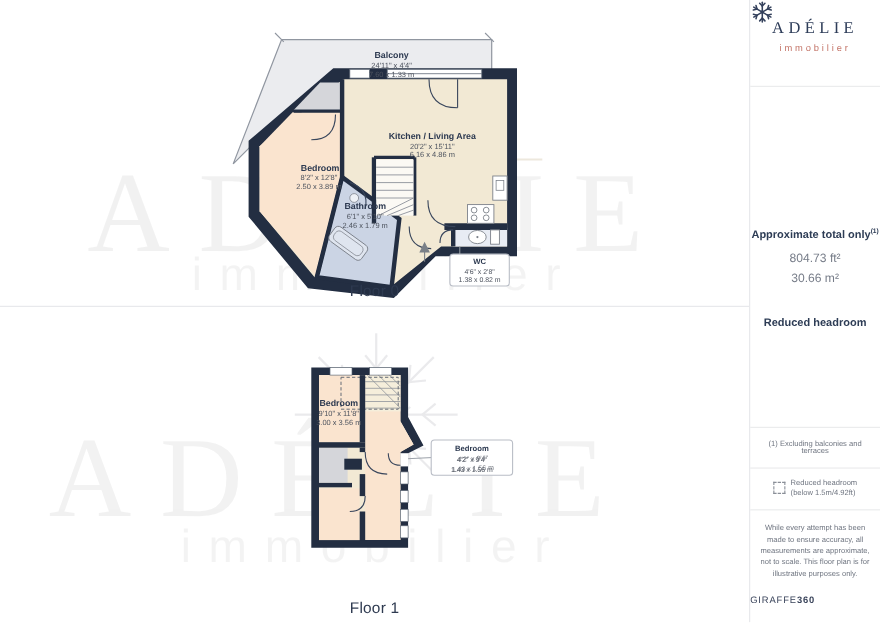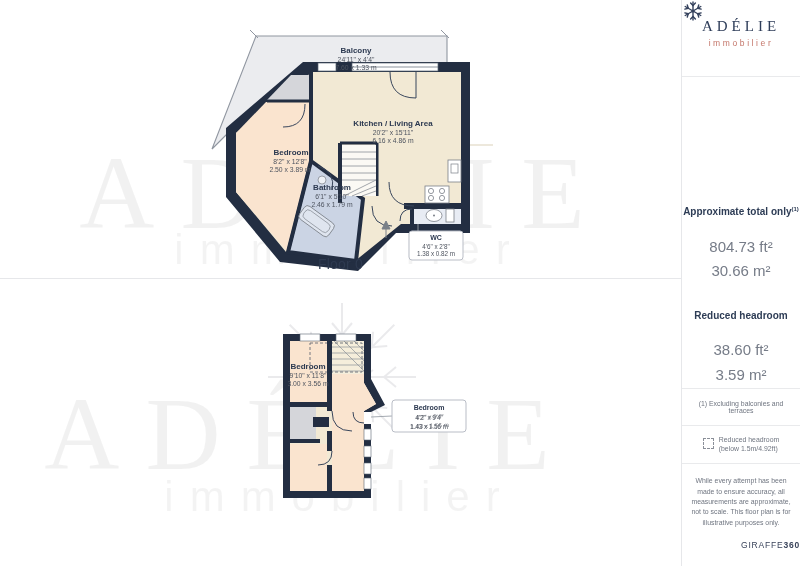--- a/index.html
+++ b/index.html
@@ -25,30 +25,30 @@
   .sidebar{position:absolute;left:681px;top:0;width:118px;height:566px;
            border-left:1px solid #e6e7ea;display:flex;flex-direction:column;align-items:stretch;}
   .logo-block{height:79px;border-bottom:1px solid #e9eaec;display:flex;flex-direction:column;
               align-items:center;justify-content:flex-start;padding-top:14px;box-sizing:border-box;}
   .logo-name{font-family:"Liberation Serif",serif;font-size:15px;letter-spacing:4px;
              color:#2e3d59;margin-top:4px;font-weight:400;}
   .logo-sub{font-size:8.5px;letter-spacing:2.6px;color:#c4766a;margin-top:3px;}
   .area-block{margin-top:128px;text-align:center;}
   .area-title{font-size:10px;font-weight:700;color:#2d3c55;line-height:1.3;}
   .area-title sup{font-size:6px;}
-  .area-val{font-size:15px;color:#767c88;margin-top:17px;line-height:1.65;}
+  .area-val{font-size:11px;color:#767c88;margin-top:6px;line-height:1.65;}
   .headroom-title{font-size:10px;font-weight:700;color:#2d3c55;margin-top:26px;}
   .spacer{flex:1;}
   .foot-block{border-top:1px solid #e9eaec;text-align:center;color:#6f7580;}
   .note1{padding:11px 8px;font-size:6.9px;}
   .legend{padding:9px 6px 10px;display:flex;align-items:center;justify-content:center;gap:5px;}
   .legend-box{width:9px;height:9px;border:1px dashed #8a8f98;flex:0 0 auto;}
   .legend-text{font-size:6.9px;text-align:left;line-height:1.35;}
   .disclaimer{padding:12px 9px 8px;font-size:6.9px;line-height:1.5;}
-  .brand{font-size:8.5px;color:#39435a;letter-spacing:.8px;padding:4px 0 16px;text-align:right;}
+  .brand{font-size:8.5px;color:#39435a;letter-spacing:.8px;padding:4px 0 16px;text-align:left;}
   .brand b{font-weight:700;}
 </style>
 </head>
 <body>
 
 <div class="canvas">
 
   <div class="main">
 
     <div class="floor-section" id="floor0-section">
@@ -271,20 +271,21 @@
         <g>
           <line x1="392" y1="137" x2="371" y2="138" stroke="#9aa0a8" stroke-width=".9"></line>
           <rect x="392" y="121" width="74" height="32" rx="3" fill="#fff" stroke="#b9bdc6" stroke-width="1"></rect>
           <text class="co-n mid" x="429" y="131">Bedroom</text>
           <text class="co-d mid ghost" x="430" y="140" transform="rotate(-3 430 140)">4'2" x 9'4"</text>
           <text class="co-d mid" x="429" y="141">4'2" x 9'4"</text>
           <text class="co-d mid ghost" x="430" y="149" transform="rotate(-3 430 149)">1.43 x 1.56 m</text>
           <text class="co-d mid" x="429" y="150">1.43 x 1.56 m</text>
         </g>
       </svg>
+      <div class="floor-label">Floor 1</div>
     </div>
   </div>
 
   <div class="sidebar">
     <div class="logo-block">
       <svg width="22" height="22" viewBox="-11 -11 22 22">
         <g stroke="#34415c" stroke-width="1.4" stroke-linecap="round">
           <g id="larm">
             <line x1="0" y1="0" x2="0" y2="-9"></line>
             <line x1="0" y1="-5.5" x2="-2.4" y2="-8"></line>
@@ -304,24 +305,20 @@
 
     <div class="area-block">
       <div class="area-title">
         <span>Approximate total only</span><sup>(1)</sup>
       </div>
       <div class="area-val">
         <div>804.73 ft²</div>
         <div>30.66 m²</div>
       </div>
       <div class="headroom-title">Reduced headroom</div>
-      <div class="area-val">
-        <div>38.60 ft²</div>
-        <div>3.59 m²</div>
-      </div>
     </div>
 
     <div class="spacer"></div>
 
     <div class="foot-block note1">(1) Excluding balconies and terraces</div>
 
     <div class="foot-block legend">
       <span class="legend-box"></span>
       <span class="legend-text">
         <span>Reduced headroom</span><br>

